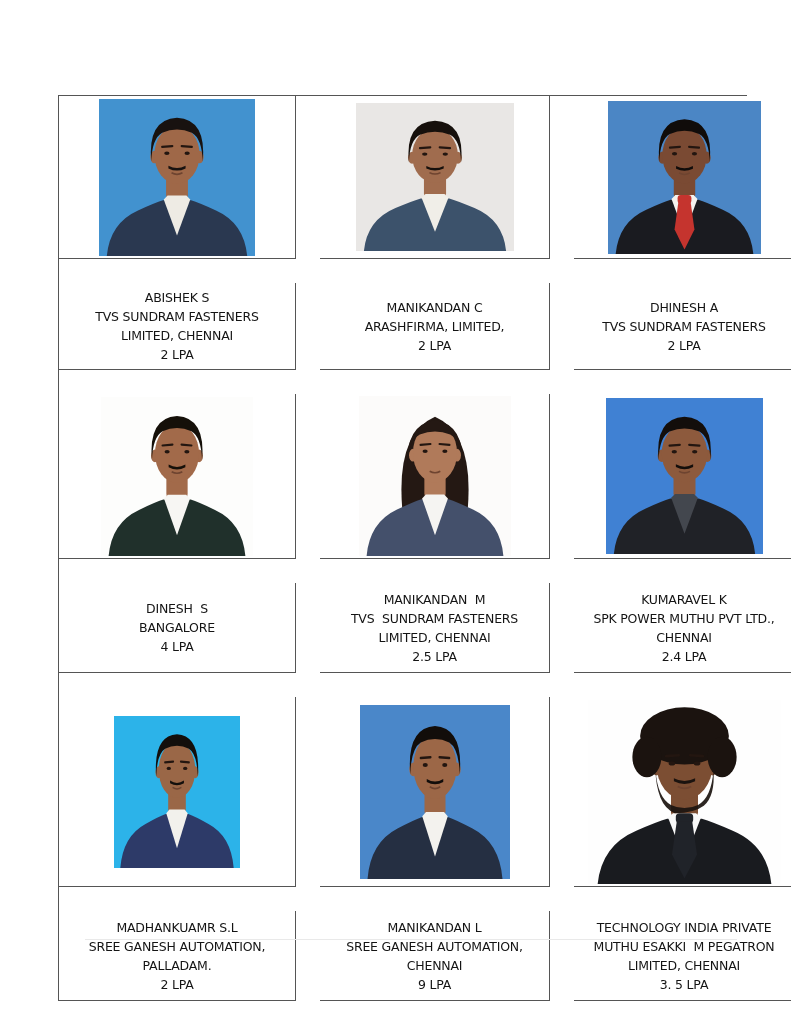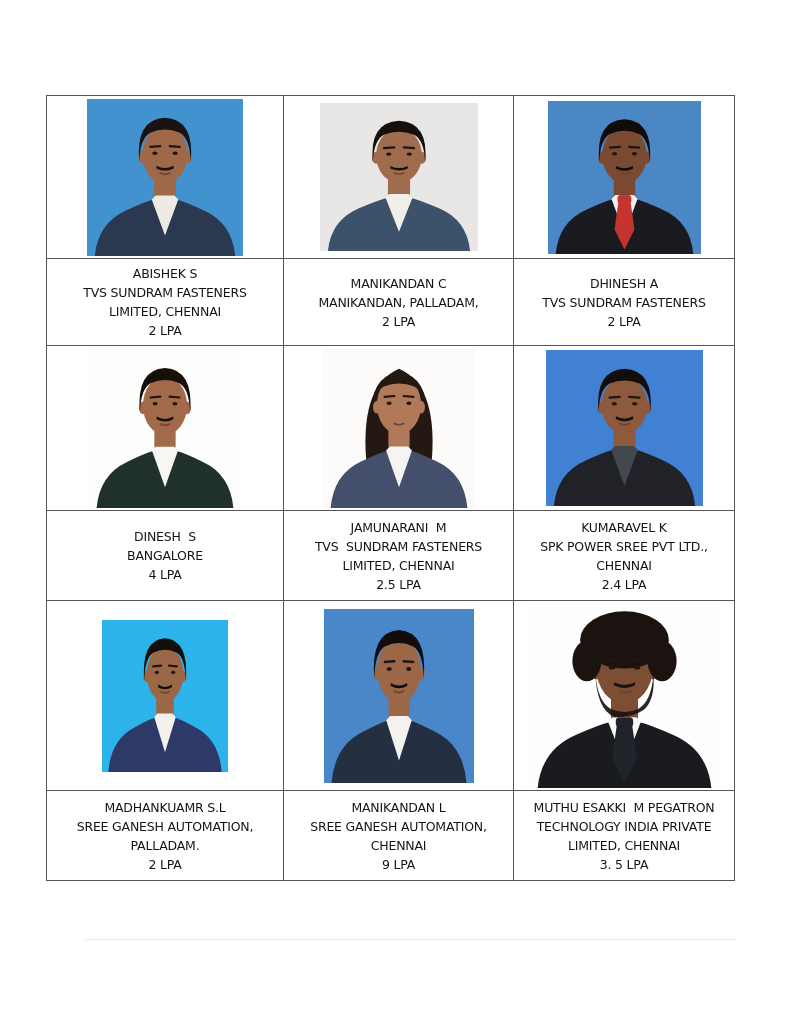--- a/index.html
+++ b/index.html
@@ -1,23 +1,23 @@
 <!DOCTYPE html>
 <html><head>
 <meta charset="utf-8">
 <style>
   html,body{margin:0;padding:0;background:#ffffff;}
   #page{position:relative;width:791px;height:1024px;background:#ffffff;overflow:hidden;
         font-family:"DejaVu Sans","Liberation Sans",sans-serif;}
-  #placement-table{position:absolute;left:46px;top:95px;width:688px;
+  #placement-table{position:absolute;left:58px;top:95px;width:688px;
         display:grid;
         grid-template-columns:237px 230px 221px;
         grid-template-rows:163px 87px 165px 90px 190px 90px;
         border-top:1px solid #555;border-left:1px solid #555;
-        background:#ffffff;}
+        background:#ffffff;gap:24px;}
   .cell{border-right:1px solid #555;border-bottom:1px solid #555;
         display:flex;align-items:center;justify-content:center;box-sizing:border-box;}
   .photo-cell{overflow:hidden;}
   .text-cell{flex-direction:column;padding:4px 1px;}
   .lines{display:flex;flex-direction:column;align-items:center;width:100%;}
   .line{font-size:12.5px;line-height:19px;letter-spacing:-0.2px;color:#141414;
         text-align:center;white-space:pre;}
   .photo{position:relative;overflow:hidden;}
   .photo svg{display:block;}
   .photo-0{width:156px;height:157px}
@@ -107,21 +107,21 @@
     <div class="lines">
           <div class="line">ABISHEK S</div>
           <div class="line">TVS SUNDRAM FASTENERS</div>
           <div class="line">LIMITED, CHENNAI</div>
           <div class="line">2 LPA</div>
         </div>
   </div>
       <div class="cell text-cell">
     <div class="lines">
           <div class="line">MANIKANDAN C</div>
-          <div class="line">MANIKANDAN, PALLADAM,</div>
+          <div class="line">ARASHFIRMA, LIMITED,</div>
           <div class="line">2 LPA</div>
         </div>
   </div>
       <div class="cell text-cell">
     <div class="lines">
           <div class="line">DHINESH A</div>
           <div class="line">TVS SUNDRAM FASTENERS</div>
           <div class="line">2 LPA</div>
         </div>
   </div>
@@ -193,30 +193,30 @@
   </div>
       <div class="cell text-cell">
     <div class="lines">
           <div class="line">DINESH  S</div>
           <div class="line">BANGALORE</div>
           <div class="line">4 LPA</div>
         </div>
   </div>
       <div class="cell text-cell">
     <div class="lines">
-          <div class="line">JAMUNARANI  M</div>
+          <div class="line">MANIKANDAN  M</div>
           <div class="line">TVS  SUNDRAM FASTENERS</div>
           <div class="line">LIMITED, CHENNAI</div>
           <div class="line">2.5 LPA</div>
         </div>
   </div>
       <div class="cell text-cell">
     <div class="lines">
           <div class="line">KUMARAVEL K</div>
-          <div class="line">SPK POWER SREE PVT LTD.,</div>
+          <div class="line">SPK POWER MUTHU PVT LTD.,</div>
           <div class="line">CHENNAI</div>
           <div class="line">2.4 LPA</div>
         </div>
   </div>
       <div class="cell photo-cell">
     <div class="photo photo-6">
           <svg viewBox="0 0 100 100" preserveAspectRatio="none" width="100%" height="100%">
     <rect width="100" height="100" fill="#2cb3e9"></rect>
 
     <rect x="43" y="46" width="14" height="20" rx="5" fill="#9a6747"></rect>
@@ -294,21 +294,21 @@
       <div class="cell text-cell">
     <div class="lines">
           <div class="line">MANIKANDAN L</div>
           <div class="line">SREE GANESH AUTOMATION,</div>
           <div class="line">CHENNAI</div>
           <div class="line">9 LPA</div>
         </div>
   </div>
       <div class="cell text-cell">
     <div class="lines">
+          <div class="line">TECHNOLOGY INDIA PRIVATE</div>
           <div class="line">MUTHU ESAKKI  M PEGATRON</div>
-          <div class="line">TECHNOLOGY INDIA PRIVATE</div>
           <div class="line">LIMITED, CHENNAI</div>
           <div class="line">3. 5 LPA</div>
         </div>
   </div>
     </div>
   <div id="footer-divider" style="background: rgb(233, 233, 233);"></div>
 </div>
 
 </body></html>

